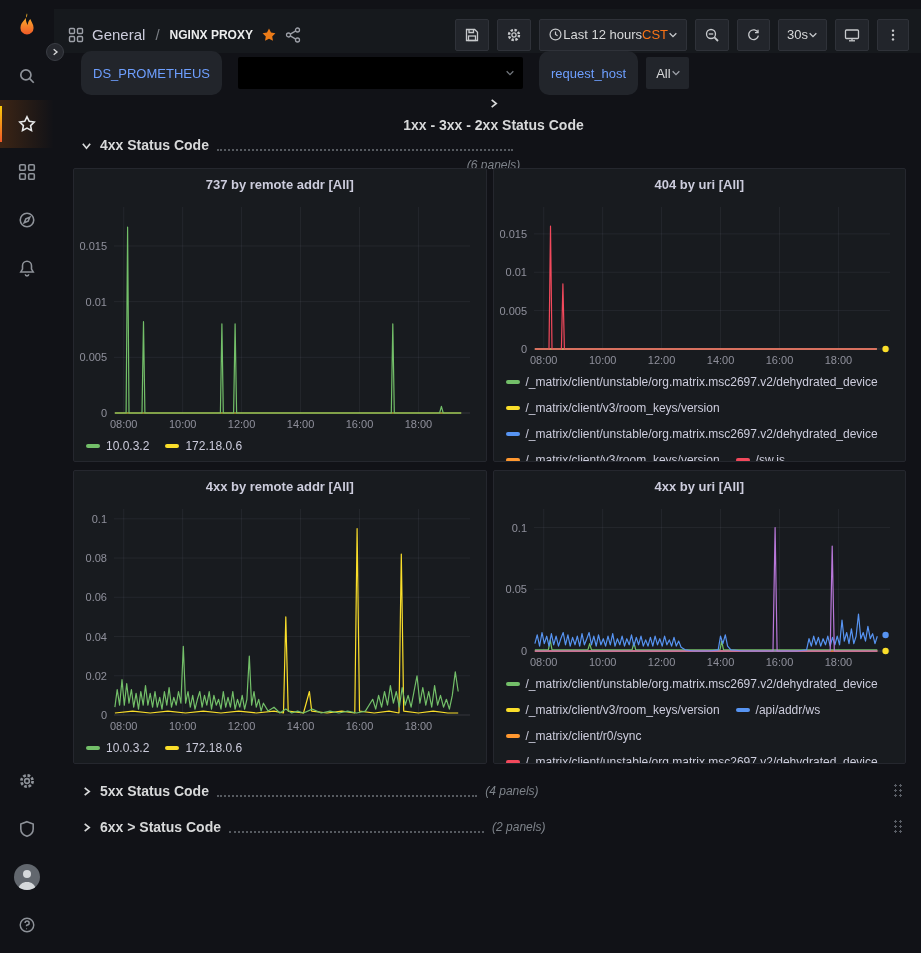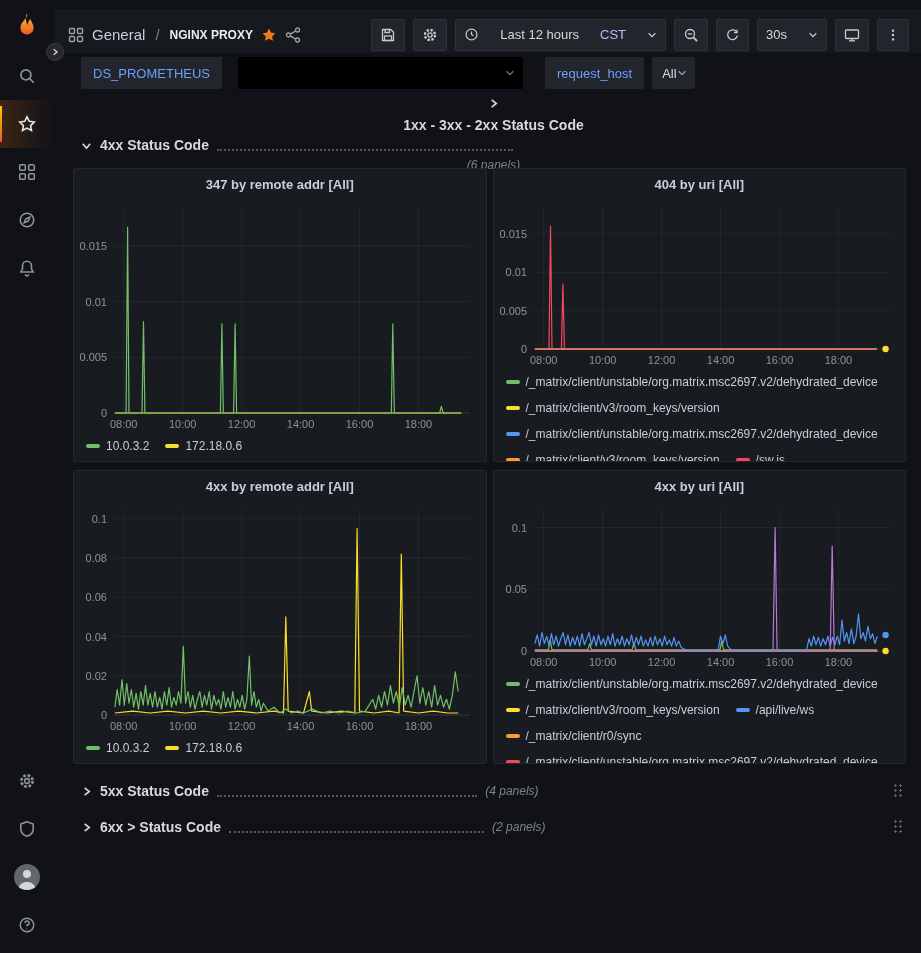--- a/index.html
+++ b/index.html
@@ -38,41 +38,41 @@
   .topbar {
     position:absolute; left:54px; top:0; width:867px; height:52px;
     background:#16191d; border-bottom:1px solid #202329;
     display:flex; align-items:center; padding:0 12px 0 14px; gap:8px;margin-top:9px;
   }
   .crumb-sec { font-size:15px; color:#ccccdc; }
   .crumb-sep { color:#7b7f85; font-size:15px; margin:0 2px; }
   .crumb-title { font-size:12px; font-weight:700; color:#eceded; }
   .tb-right { margin-left:auto; display:flex; align-items:center; gap:8px; }
   .tb-btn {
-    height:32px; min-width:32px; padding:0 8px; display:flex; align-items:center; justify-content:center; gap:21px;
+    height:32px; min-width:32px; padding:0 8px; display:flex; align-items:center; justify-content:center; gap:0;
     background:#22252b; border:1px solid #2f3239; border-radius:2px; color:#c7c9cc;
     font-size:13px; cursor:pointer; font-family:"Liberation Sans",sans-serif;
   }
   .tb-btn .lbl { color:#d8d9da; white-space:nowrap; }
   .icon { display:inline-flex; align-items:center; justify-content:center; }
   
   .submenu {
     position:absolute; left:54px; top:53px; width:867px; height:40px;
     display:flex; align-items:center; padding:0 14px 0 27px; gap:16px; background:#111217;
   }
   .var-label {
-    height:32px; display:flex; align-items:center; padding:0 12px;
-    background:#22252b; border-radius:1px; color:#6e9fff; font-weight:500; font-size:13px;
+    height:44px; display:flex; align-items:center; padding:0 12px;
+    background:#22252b; border-radius:10px; color:#6e9fff; font-weight:500; font-size:13px;
   }
   .var-select {
     height:32px; display:flex; align-items:center; justify-content:space-between; 
     padding:0 8px 0 10px; background:#22252b; border-radius:2px; color:#d8d9da; cursor:pointer;
   }
   .var-select.redacted { background:#000; width:285px; margin-left:0; }
-  .group-gap { margin-left:6px; }
+  .group-gap { }
   
   .content { position:absolute; left:54px; top:93px; width:867px; padding:0 15px 0 19px; }
   .row-header {
     display:flex; align-items:center; height:26px; gap:8px; cursor:pointer; padding-left:8px;
   }
   .row-header.r1 { margin-top:5px;flex-direction:column; }
   .row-header.r2 { margin-top:8px; }
   .row-header.r3 { margin-top:14px; }
   .row-header.r4 { margin-top:10px; }
   .row-title { font-size:14px; font-weight:700; color:#d8d9da; white-space:nowrap; }
@@ -251,21 +251,21 @@
       </span>
     </button>
     <button class="tb-btn">
       <span class="icon">
         <svg width="15" height="15" viewBox="0 0 16 16" fill="none" stroke="currentColor" stroke-width="1.3">
             <circle cx="8" cy="8" r="5.8"></circle>
             <path d="M8 4.8V8l2.2 1.4"></path>
           </svg>
       </span>
       <span class="lbl">Last 12 hours</span>
-      <span class="lbl" style="color:#c4b5fd">CST</span>
+      <span class="lbl" style="color:#f97316">CST</span>
       <span class="icon">
         <svg width="10" height="10" viewBox="0 0 12 12" fill="none" stroke="currentColor" stroke-width="1.6">
             <path d="M2 4l4 4 4-4"></path>
           </svg>
       </span>
     </button>
     <button class="tb-btn">
       <span class="icon">
         <svg width="16" height="16" viewBox="0 0 16 16" fill="none" stroke="currentColor" stroke-width="1.3">
             <circle cx="7" cy="7" r="4.5"></circle>
@@ -353,21 +353,21 @@
           <path d="M2 4l4 5 4-5"></path>
         </svg>
     </span>
     <span class="row-title">4xx Status Code</span>
     <span class="dots"></span>
     <span class="row-spacer"></span>
   </div>
 
   <div class="panel-grid">
     <section class="panel">
-      <div class="panel-title">347 by remote addr [All]</div>
+      <div class="panel-title">737 by remote addr [All]</div>
       <div class="chart h-tall"><svg width="412" height="234">
             <line x1="49.72516556291391" x2="49.72516556291391" y1="8" y2="214" stroke="rgba(204,204,220,0.07)"></line>
             <text x="49.72516556291391" y="229" text-anchor="middle">08:00</text>
             <line x1="108.6655629139073" x2="108.6655629139073" y1="8" y2="214" stroke="rgba(204,204,220,0.07)"></line>
             <text x="108.6655629139073" y="229" text-anchor="middle">10:00</text>
             <line x1="167.60596026490066" x2="167.60596026490066" y1="8" y2="214" stroke="rgba(204,204,220,0.07)"></line>
             <text x="167.60596026490066" y="229" text-anchor="middle">12:00</text>
             <line x1="226.54635761589404" x2="226.54635761589404" y1="8" y2="214" stroke="rgba(204,204,220,0.07)"></line>
             <text x="226.54635761589404" y="229" text-anchor="middle">14:00</text>
             <line x1="285.4867549668875" x2="285.4867549668875" y1="8" y2="214" stroke="rgba(204,204,220,0.07)"></line>
@@ -527,21 +527,21 @@
           <div class="li">
             <span class="sw" style="background: rgb(115, 191, 105);"></span>
             <span>/_matrix/client/unstable/org.matrix.msc2697.v2/dehydrated_device</span>
           </div>
           <div class="li">
             <span class="sw" style="background: rgb(250, 222, 42);"></span>
             <span>/_matrix/client/v3/room_keys/version</span>
           </div>
           <div class="li">
             <span class="sw" style="background: rgb(87, 148, 242);"></span>
-            <span>/api/live/ws</span>
+            <span>/api/addr/ws</span>
           </div>
           <div class="li">
             <span class="sw" style="background: rgb(255, 152, 48);"></span>
             <span>/_matrix/client/r0/sync</span>
           </div>
           <div class="li">
             <span class="sw" style="background: rgb(242, 73, 92);"></span>
             <span>/_matrix/client/unstable/org.matrix.msc2697.v2/dehydrated_device</span>
           </div>
         </div>

